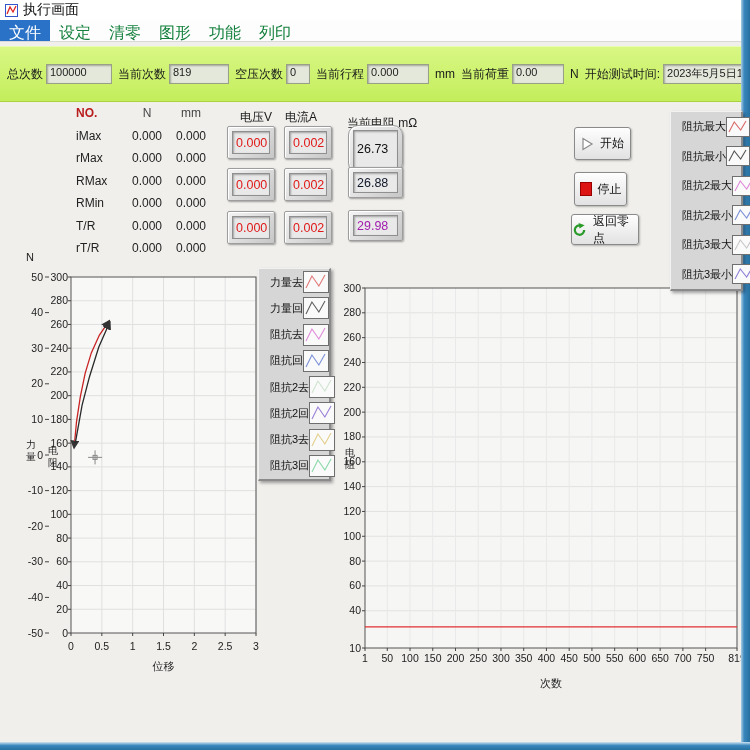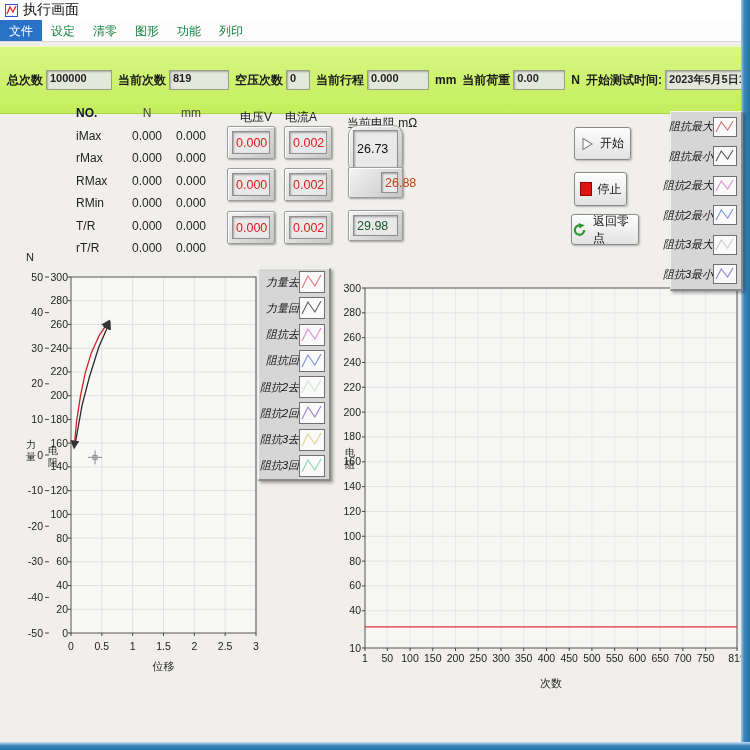--- a/index.html
+++ b/index.html
@@ -5,45 +5,45 @@
   html,body{margin:0;padding:0;}
   body{width:750px;height:750px;font-family:"Liberation Sans",sans-serif;background:#f0efec;position:relative;overflow:hidden;}
   #window{position:absolute;inset:0;background:#f0efec;}
   
   .edge-right{position:absolute;top:0;right:0;width:9px;height:100%;background:linear-gradient(to right,#a9cde4,#3a86bd 35%,#26719f);}
   .edge-bottom{position:absolute;left:0;bottom:0;width:100%;height:8px;background:linear-gradient(to bottom,#cfe3f0,#3a86bd 45%,#26719f);}
   
   .titlebar{position:absolute;top:0;left:0;right:9px;height:20px;background:#ffffff;display:flex;align-items:center;gap:5px;padding-left:5px;}
   .titlebar .t{font-size:14px;color:#111;}
   
-  .menubar{position:absolute;top:20px;left:0;right:9px;height:21px;background:#fdfdfd;border-bottom:1px solid #d9d9d9;display:flex;align-items:stretch;font-size:12px;}
+  .menubar{position:absolute;top:20px;left:0;right:9px;height:21px;background:#fdfdfd;border-bottom:1px solid #d9d9d9;display:flex;align-items:stretch;font-size:16px;}
   .menu-item{padding:3px 9px 0 9px;color:#15803d;cursor:default;}
   .menu-item.active{background:#2a72c8;color:#fff;}
   
-  .toolbar{position:absolute;top:46px;left:0;right:9px;height:42px;background:linear-gradient(to bottom,#d8f784,#c4ee5c);border-top:1px solid #e9fbb4;border-bottom:1px solid #a8d23e;display:flex;align-items:center;padding:12px 4px;white-space:nowrap;font-weight:bold;}
+  .toolbar{position:absolute;top:46px;left:0;right:9px;height:42px;background:linear-gradient(to bottom,#d8f784,#c4ee5c);border-top:1px solid #e9fbb4;border-bottom:1px solid #a8d23e;display:flex;align-items:center;padding:6px 4px;white-space:nowrap;}
   .tb-fields{display:flex;align-items:center;gap:3px;}
   .tb-label{font-size:12px;color:#1a1a1a;margin-left:3px;}
   .tb-input{background:#e4e8da;border:1px solid #98a188;box-shadow:inset 1px 1px 2px rgba(0,0,0,.28);height:16px;font-size:11px;color:#222;padding:1px 3px;overflow:hidden;}
   
   .stats{position:absolute;left:76px;top:102px;display:grid;grid-template-columns:48px 46px 42px;font-size:12px;color:#222;}
   .stats div{height:22.5px;line-height:22.5px;}
   .stats .hd{color:#444;text-align:center;}
   .stats .hd0{text-align:left;font-weight:bold;}
   .stats .nm{text-align:left;}
   .stats .vl{text-align:center;}
   
   .mlabel{position:absolute;font-size:12px;color:#1a1a1a;}
   .meter{position:absolute;background:linear-gradient(135deg,#f4f4f4,#c6c6c6);border:1px solid #9d9d9d;border-radius:2px;box-shadow:1px 1px 2px rgba(0,0,0,.35),inset 1px 1px 0 #ffffff;padding:4px;box-sizing:border-box;}
   .meter-in{background:#e9e9e9;border:1px solid #8f8f8f;box-shadow:inset 1px 1px 2px rgba(0,0,0,.3);height:100%;display:flex;align-items:center;padding:0 3px;font-size:12.5px;box-sizing:border-box;}
   
   .pass{position:absolute;left:478px;top:127px;width:90px;height:30px;background:linear-gradient(to bottom,#8dff93,#2fe33f 55%,#27d437);border:1px solid #23a532;border-radius:3px;display:flex;align-items:center;justify-content:center;font-size:13px;color:#0a3c12;box-shadow:0 1px 2px rgba(0,0,0,.25);}
   .btn3d{position:absolute;background:linear-gradient(to bottom,#fefefe,#e2e2e2);border:1px solid #8a8a8a;border-radius:3px;box-shadow:inset 0 1px 0 #fff,1px 1px 2px rgba(0,0,0,.25);display:flex;align-items:center;justify-content:center;gap:6px;font-size:12px;color:#111;cursor:default;box-sizing:border-box;}
   
   .legend{position:absolute;background:#d6d6d6;border-top:1px solid #f2f2f2;border-left:1px solid #f2f2f2;border-right:2px solid #8a8a8a;border-bottom:2px solid #8a8a8a;box-shadow:2px 2px 3px rgba(0,0,0,.35);display:flex;flex-direction:column;justify-content:space-around;box-sizing:border-box;z-index:5;}
-  .legend-item{display:flex;align-items:center;justify-content:flex-end;padding:0 4px;font-style:italic;}
+  .legend-item{display:flex;align-items:center;justify-content:flex-start;padding:0 11px;}
   .legend-item .lbl{font-size:11px;color:#111;white-space:nowrap;}
   .swatch{background:#fafafa;border:1px solid #6f6f6f;display:block;}
   
   .chartbox{position:absolute;}
   svg text{font-family:"Liberation Sans",sans-serif;}
 </style>
 </head>
 <body>
 
 <div id="window">
@@ -78,21 +78,21 @@
         <span class="tb-label">当前荷重</span>
         <div class="tb-input" style="width: 44px;">0.00</div>
         <span class="tb-label">N</span>
         <span class="tb-label">开始测试时间:</span>
         <div class="tb-input" style="width: 100px;">2023年5月5日11:51</div>
       </div>
 
   </div>
 
   <div class="stats">
-      <div class="hd hd0" style="color: #0f172a;">NO.</div>
+      <div class="hd hd0" style="color: #b91c1c;">NO.</div>
       <div class="hd">N</div>
       <div class="hd">mm</div>
       <div class="nm">iMax</div>
       <div class="vl">0.000</div>
       <div class="vl">0.000</div>
       <div class="nm">rMax</div>
       <div class="vl">0.000</div>
       <div class="vl">0.000</div>
       <div class="nm">RMax</div>
       <div class="vl">0.000</div>
@@ -127,24 +127,24 @@
         <div class="meter-in" style="color: rgb(224, 24, 24);">0.002</div>
       </div>
       <div class="meter" style="left: 284px; top: 211px; width: 48px; height: 33px;">
         <div class="meter-in" style="color: rgb(224, 24, 24);">0.002</div>
       </div>
       <div class="mlabel" style="left: 347px; top: 115px;">当前电阻 mΩ</div>
       <div class="meter" style="left: 348px; top: 125px; width: 55px; height: 48px; border-radius: 10px;">
         <div class="meter-in" style="color: rgb(17, 17, 17);">26.73</div>
       </div>
       <div class="meter" style="left: 348px; top: 167px; width: 55px; height: 31px;">
-        <div class="meter-in" style="color: #c2410c; margin-left: 28px;">26.88</div>
+        <div class="meter-in" style="color: #0f172a;">26.88</div>
       </div>
       <div class="meter" style="left: 348px; top: 210px; width: 55px; height: 31px;">
-        <div class="meter-in" style="color: #14532d;">29.98</div>
+        <div class="meter-in" style="color: #a21caf;">29.98</div>
       </div>
     </div>
 
 
   <div class="btn3d" style="left:574px;top:127px;width:57px;height:33px;">
     <svg width="13" height="14">
         <polygon points="2,1.5 11,7 2,12.5" fill="#ffffff" stroke="#8a8a8a" stroke-width="1.2"></polygon>
       </svg>
     <span>开始</span>
   </div>

